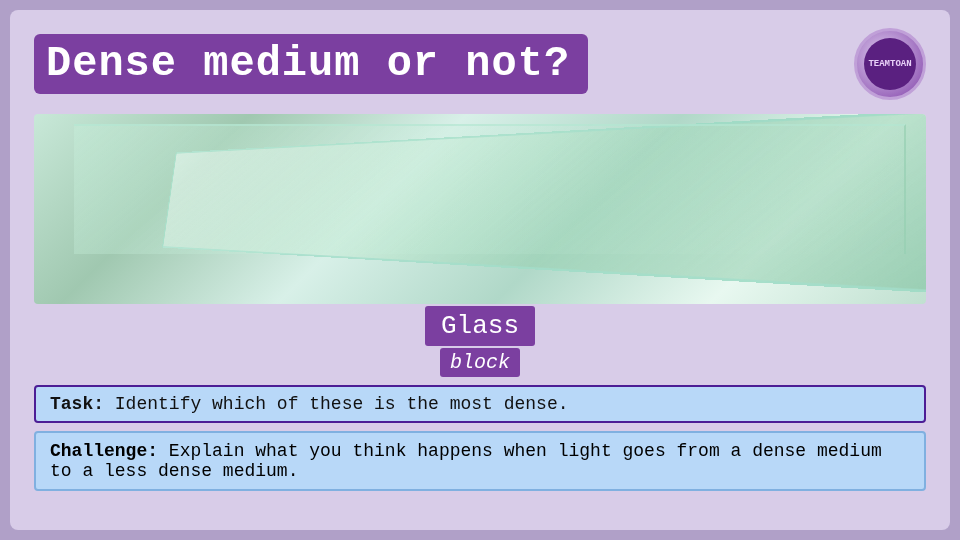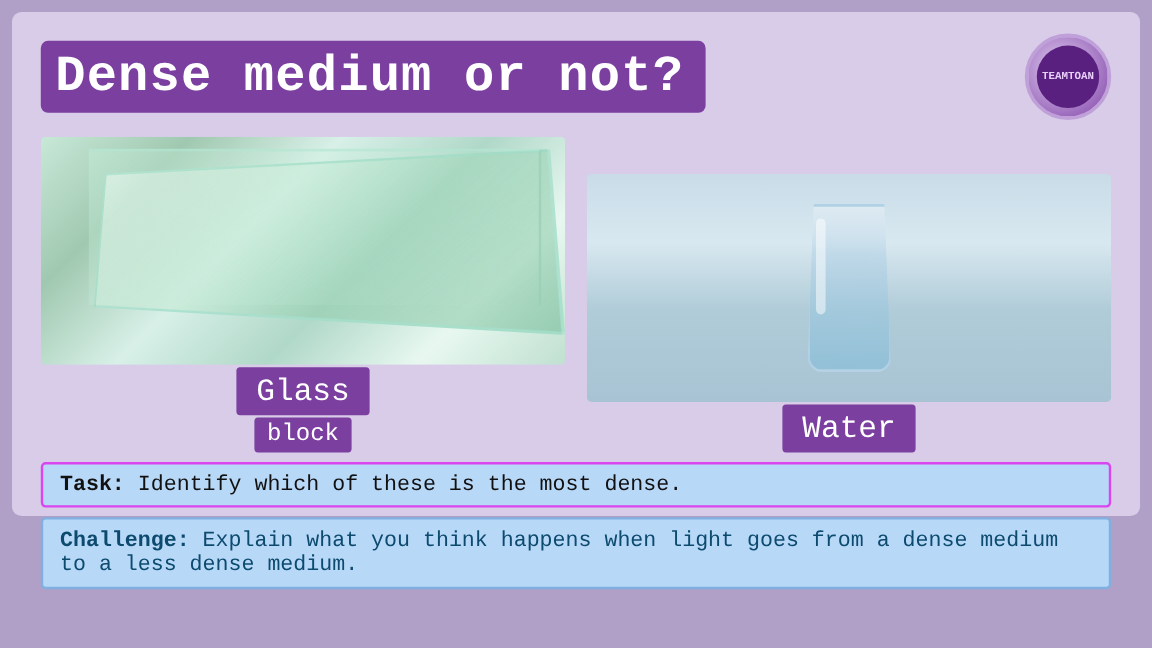--- a/index.html
+++ b/index.html
@@ -7,21 +7,21 @@
       width: 960px;
       height: 540px;
       background: #b0a0c8;
       font-family: 'Courier New', Courier, monospace;
       overflow: hidden;
       position: relative;
     }
 
     .slide {
       width: 940px;
-      height: 420px;
+      height: 520px;
       background: #d8cce8;
       margin: 10px auto;
       border-radius: 8px;
       padding: 18px 24px 14px 24px;
       position: relative;
     }
 
     .title-bar {
       display: flex;
       align-items: center;
@@ -208,41 +208,42 @@
 
     .sublabel-box {
       background: #7b3fa0;
       color: white;
       font-size: 20px;
       font-family: 'Courier New', Courier, monospace;
       padding: 3px 10px;
       border-radius: 3px;
       margin-top: 2px;
       text-align: center;
+      font-style: italic;
     }
 
     .task-box {
       background: #b8d8f8;
-      border: 2px solid #d946ef;
+      border: 2px solid #4c1d95;
       border-radius: 4px;
       padding: 7px 14px;
       font-size: 18px;
       font-family: 'Courier New', Courier, monospace;
       color: #111;
       margin-bottom: 8px;
     }
 
     .challenge-box {
       background: #b8d8f8;
       border: 2px solid #80b0e0;
       border-radius: 4px;
       padding: 8px 14px;
       font-size: 18px;
       font-family: 'Courier New', Courier, monospace;
-      color: #0c4a6e;
+      color: #000000;
     }
 
     .bold-label {
       font-weight: bold;
     }
   </style>
 </head>
 <body>
 
 <div class="slide">
@@ -259,28 +260,20 @@
   <div class="images-row">
 
     <div class="item-col">
       <div class="image-box">
         <div class="glass-img"></div>
       </div>
       <div class="label-box">Glass</div>
       <div class="sublabel-box">block</div>
     </div>
 
-    <div class="item-col">
-      <div class="image-box">
-        <div class="water-img">
-          <div class="water-glass-shape"></div>
-        </div>
-      </div>
-      <div class="label-box">Water</div>
-    </div>
 
 
   </div>
 
   <div class="task-box">
     <span class="bold-label">Task:</span><span> Identify which of these is the most dense.</span>
   </div>
 
   <div class="challenge-box">
     <span class="bold-label">Challenge:</span><span> Explain what you think happens when light goes from a dense medium to a less dense medium.</span>

